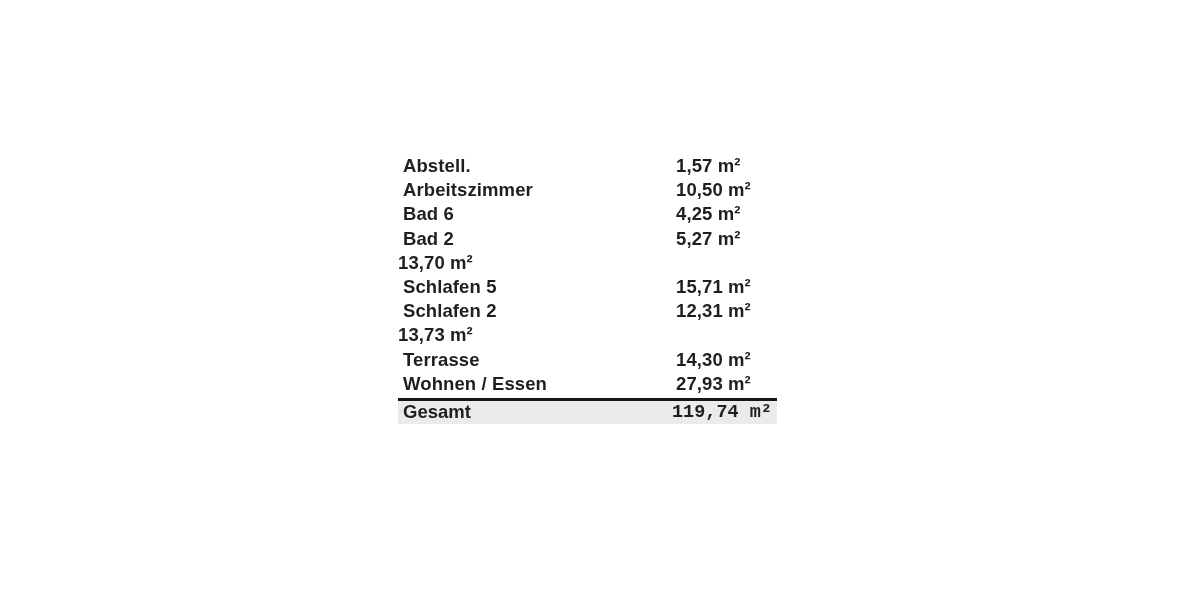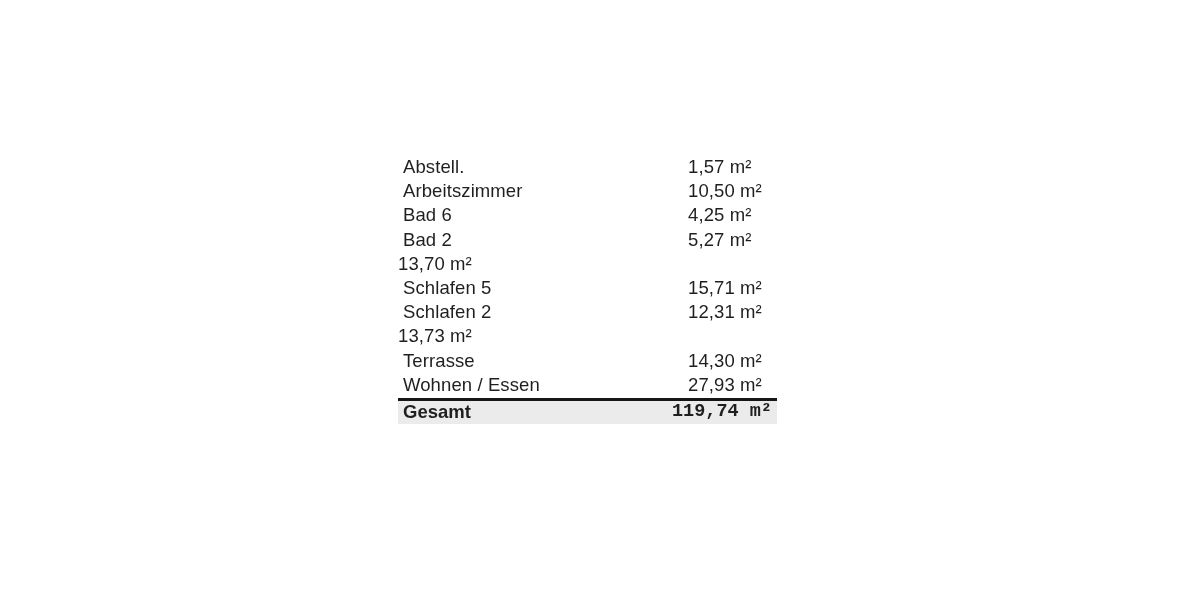--- a/index.html
+++ b/index.html
@@ -13,39 +13,39 @@
   }
   .area-table {
     position: absolute;
     left: 398px;
     top: 155px;
     width: 379px;
     color: #1f1f1f;
   }
   .row {
     display: flex;
-    align-items: center;
+    align-items: flex-start;
     height: 24.2px;
     font-size: 18.5px;
-    font-weight: 400;
+    font-weight: 700;
     letter-spacing: 0.1px;
-    gap: 12px;
   }
   .cell-label {
     flex: 0 0 273px;
     padding-left: 5px;
     white-space: nowrap;
     overflow: hidden;
   }
   .cell-value {
     flex: 1;
     white-space: nowrap;
   }
   .total-row {
     display: flex;
+    align-items: center;
     height: 23px;
     margin-top: 1px;
     border-top: 3px solid #161616;
     background: #ebebeb;
     font-size: 18.5px;
     font-weight: 700;
   }
   .total-row .cell-value {
     margin-left: -4px;
     font-family: Liberation Mono, monospace;

